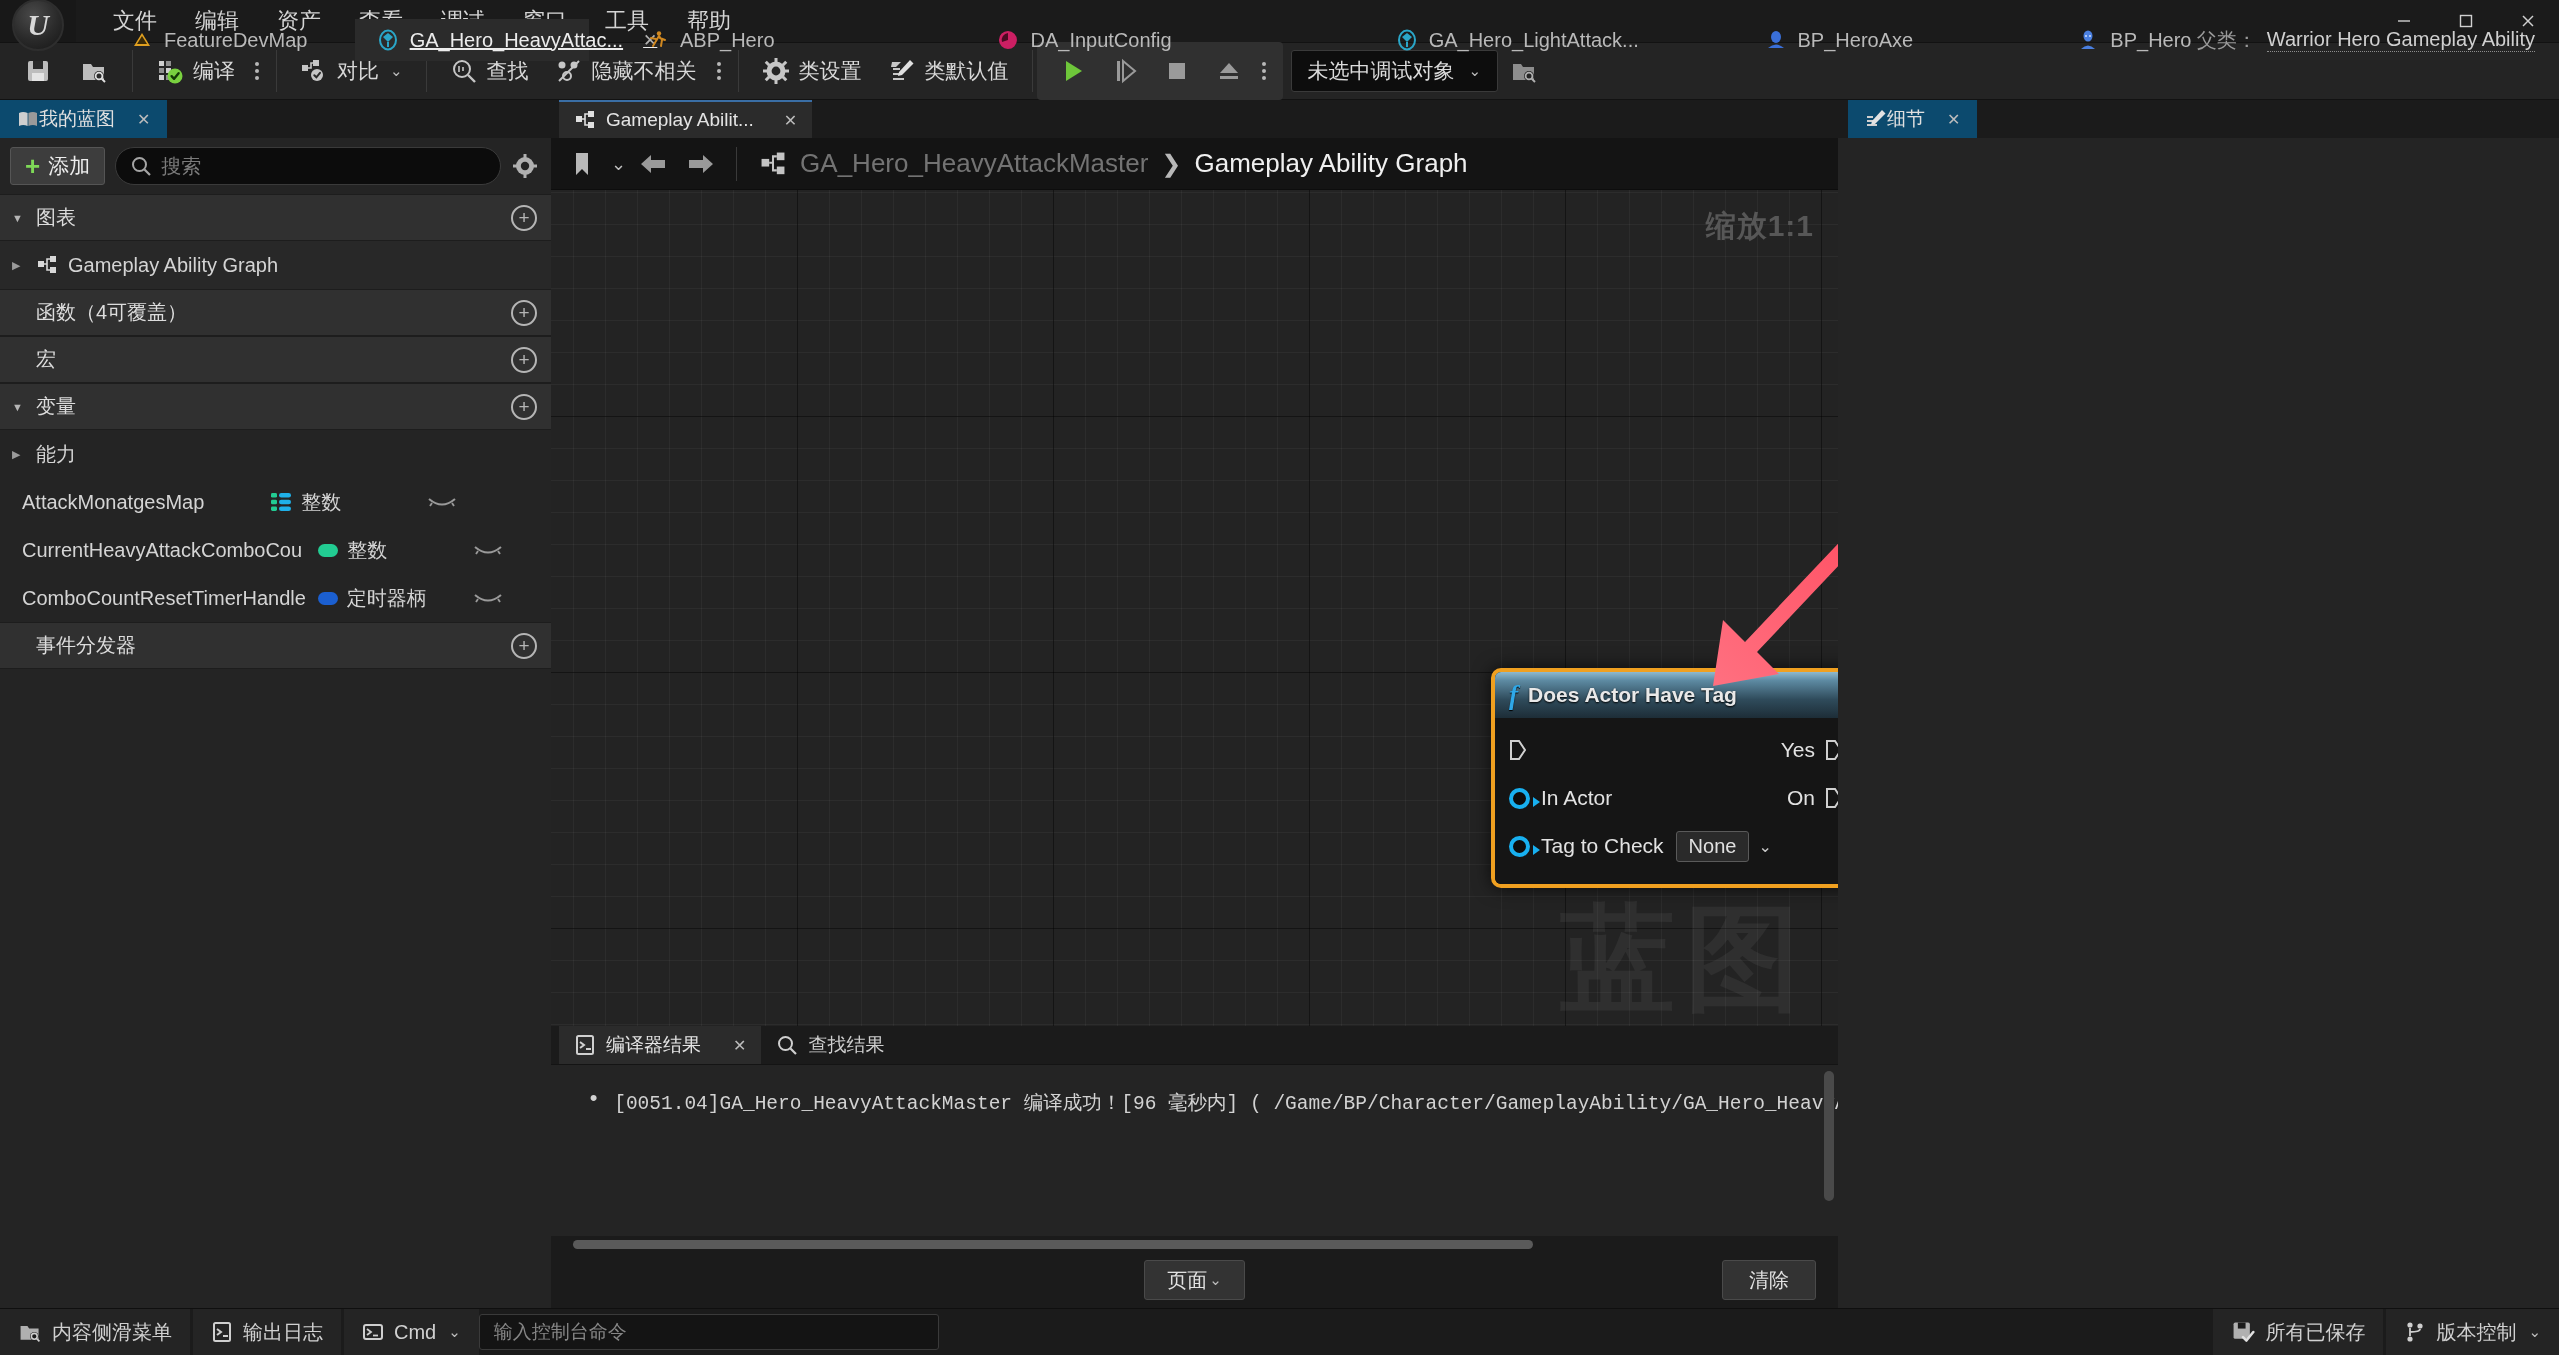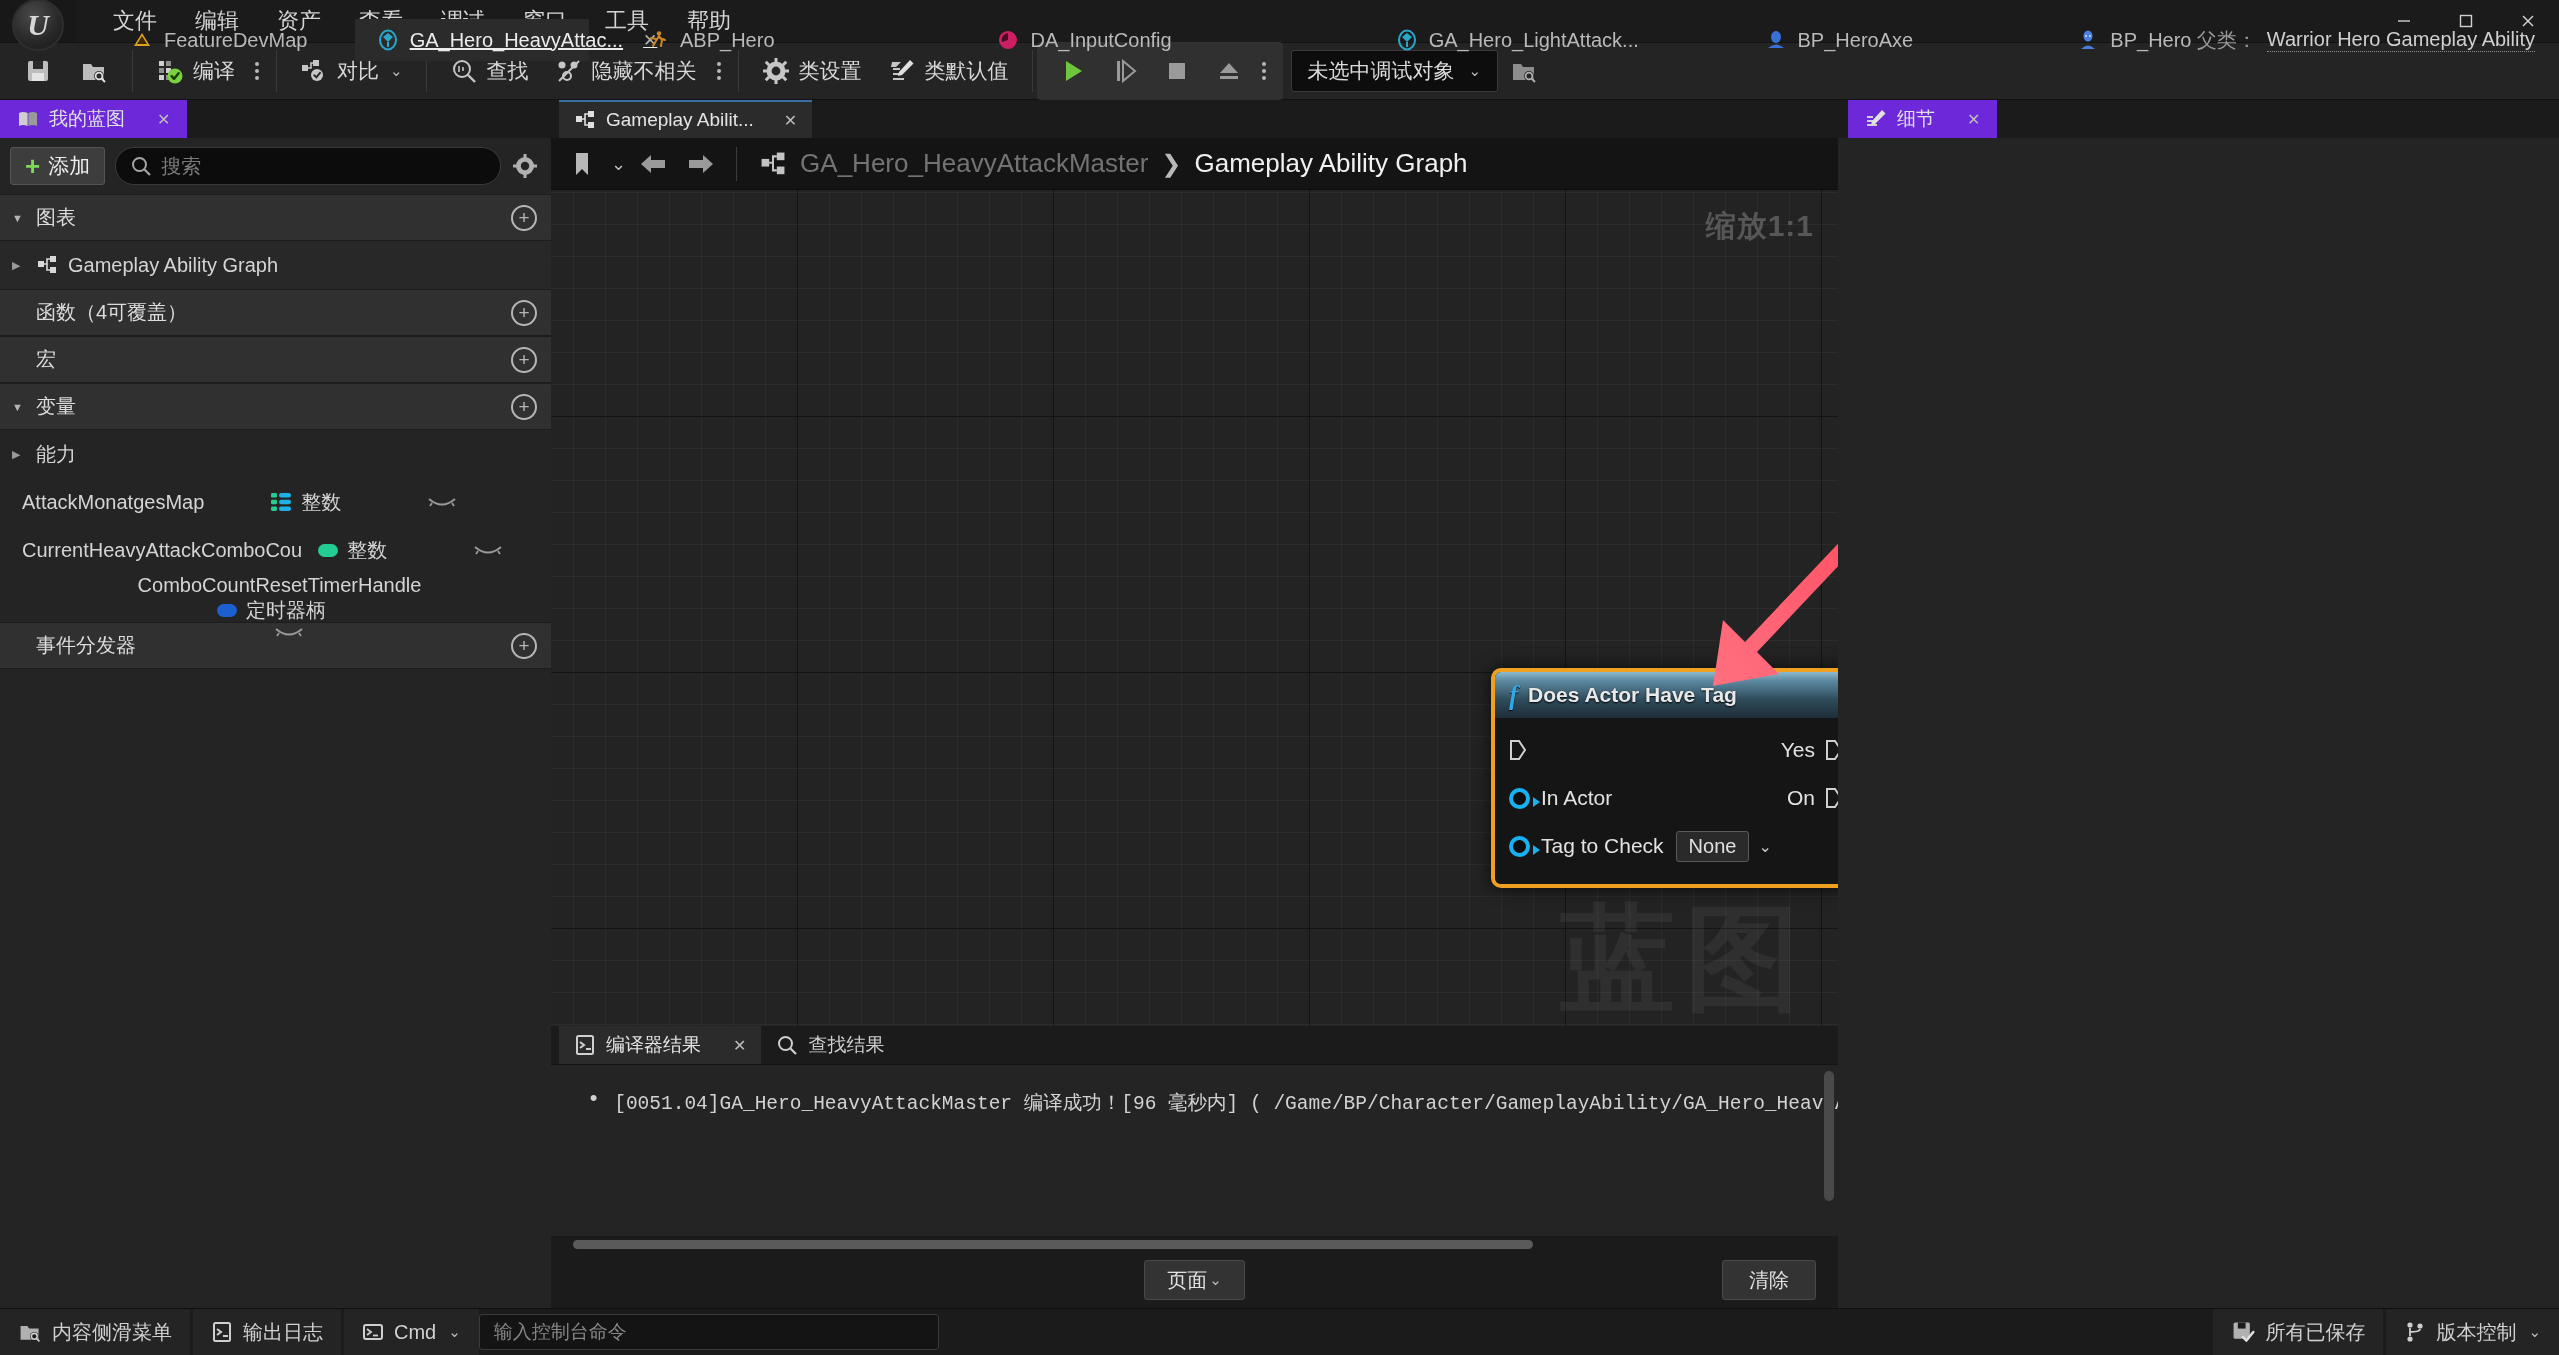--- a/index.html
+++ b/index.html
@@ -83,21 +83,21 @@
     padding: 0 16px; font-size: 21px; color: #dcdcdc; margin-left: 8px;
   }
 
   
   .body { flex: 1 1 auto; display: flex; background: #1b1b1b; min-height: 0; }
 
   
   .leftpanel { width: 551px; flex: 0 0 551px; display: flex; flex-direction: column; background: #242424; }
   .panel-tabrow { height: 38px; background: #1b1b1b; display: flex; align-items: stretch; }
   .panel-tab {
-    display: flex; align-items: center; gap: 10px; padding: 0 17px; background: #6d28d9;
+    display: flex; align-items: center; padding: 0 17px; background: #0c4a6e;
     font-size: 19px; color: #e0e0e0;
   }
   .panel-tab .pt-close { margin-left: 22px; font-size: 16px; color: #bcbcbc; }
 
   .mb-toolbar { display: flex; align-items: center; gap: 10px; padding: 9px 12px 9px 10px; background: #242424; }
   .addbtn {
     display: flex; align-items: center; gap: 8px; height: 38px; padding: 0 14px;
     background: #3d3d3d; border: 1px solid #555; border-radius: 3px;
     font-size: 21px; color: #ececec;
   }
@@ -712,21 +712,21 @@
           </span>
           <span class="eye">
             <svg width="30" height="16" viewBox="0 0 30 16">
                 <path d="M2 5 Q15 16 28 5" stroke="#9a9a9a" stroke-width="2" fill="none"></path>
                 <line x1="5" y1="9" x2="3" y2="12" stroke="#9a9a9a" stroke-width="1.8"></line>
                 <line x1="25" y1="9" x2="27" y2="12" stroke="#9a9a9a" stroke-width="1.8"></line>
               </svg>
           </span>
         </div>
 
-        <div class="mb-row" style="padding-left:22px;flex-direction:column;">
+        <div class="mb-row" style="padding-left:22px;">
           <span class="vname">ComboCountResetTimerHandle</span>
           <span class="vtype" style="margin-left:12px;">
             <span class="pin-dot" style="background:#1b5fd0;"></span>
             <span class="vtype-label">定时器柄</span>
           </span>
           <span class="eye">
             <svg width="30" height="16" viewBox="0 0 30 16">
                 <path d="M2 5 Q15 16 28 5" stroke="#9a9a9a" stroke-width="2" fill="none"></path>
                 <line x1="5" y1="9" x2="3" y2="12" stroke="#9a9a9a" stroke-width="1.8"></line>
                 <line x1="25" y1="9" x2="27" y2="12" stroke="#9a9a9a" stroke-width="1.8"></line>

